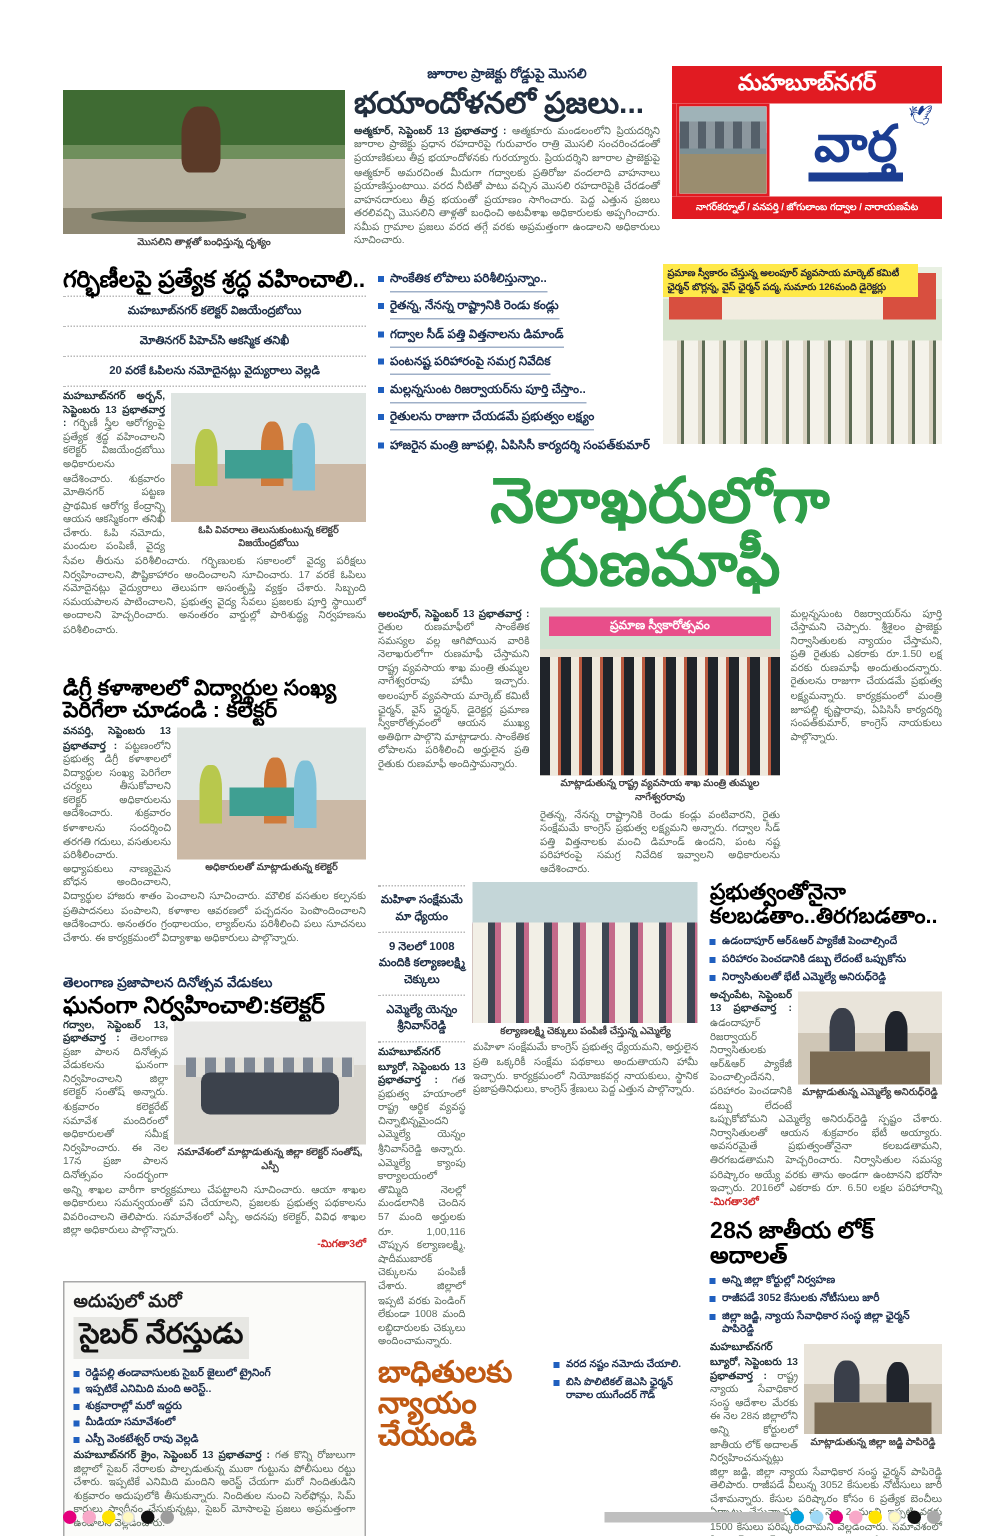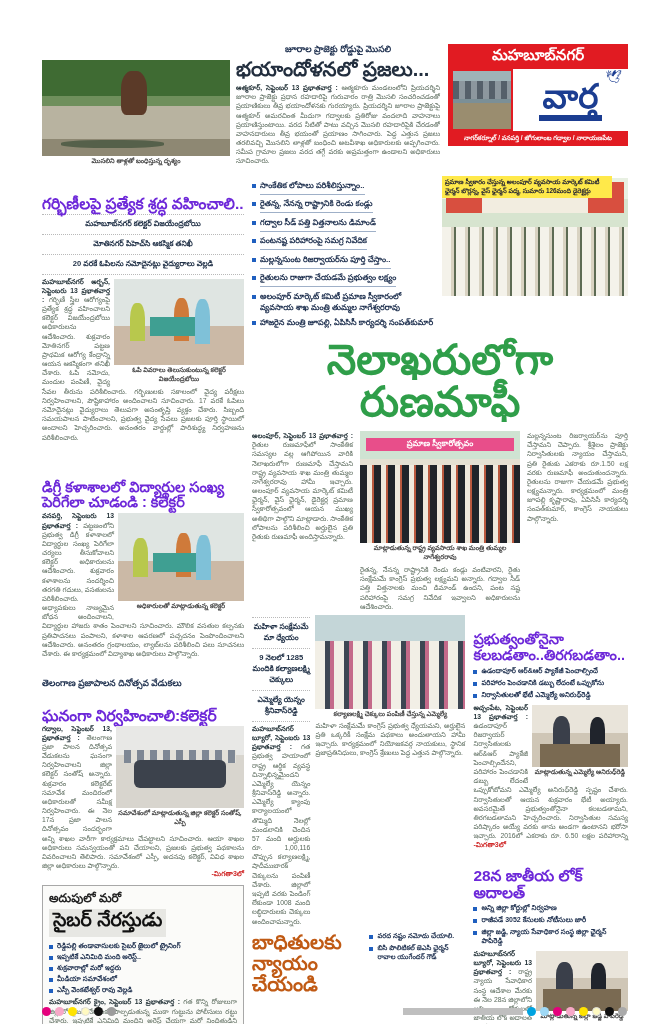--- a/index.html
+++ b/index.html
@@ -8,21 +8,21 @@
   .page { position:relative; width:669px; height:1024px; margin:0 auto; background:#fff; overflow:hidden; }
   .inner { position:absolute; left:42px; top:40px; width:586px; }
 
   
   .hdr { border-top:2px solid #d8d8d8; border-bottom:2px solid #3a3a3a; padding:4px 0 3px; display:flex; justify-content:space-between; align-items:center; }
   .hdr .dateline { font-size:11px; font-weight:bold; color:#111; }
   .hdr .pagenum { font-size:13px; font-weight:bold; color:#111; padding-right:2px; }
 
   
   .kicker { font-size:9px; font-weight:bold; color:#1d2f4e; }
-  .headline { color:#6d28d9; font-weight:bold; line-height:1.1;margin-top:17px; }
+  .headline { color:#000000; font-weight:bold; line-height:1.1; }
   .body-txt { font-size:6.8px; color:#5a6a5c; text-align:justify; line-height:1.35; }
   .dl { font-weight:bold; color:#25343a; }
   .caption { font-size:6.5px; font-weight:bold; color:#444; text-align:center; padding-top:1px; }
   .rule { border-top:1px dotted #b9b9b9; margin:2px 0; }
   .cont { color:#d12c2c; font-weight:bold; font-size:7px; text-align:right; }
   .subhead-sm { font-size:7.6px; font-weight:bold; color:#223248; text-align:center; padding:2px 0; }
 
   .bul { display:flex; gap:4px; align-items:flex-start; }
   .bul .sq { width:4px; height:4px; background:#1f5fbf; margin-top:3px; flex:none; }
   .bul .tx { font-size:8px; font-weight:bold; color:#1d2f4e; }
@@ -261,24 +261,20 @@
             <div class="bul u">
                 <span class="sq"></span>
                 <span class="tx">మల్లన్నసుంట రిజర్వాయర్‌ను పూర్తి చేస్తాం..</span>
               </div>
             <div class="bul u">
                 <span class="sq"></span>
                 <span class="tx">రైతులను రాజుగా చేయడమే ప్రభుత్వం లక్ష్యం</span>
               </div>
             <div class="bul">
                 <span class="sq"></span>
-                <span class="tx">అలంపూర్ మార్కెట్ కమిటీ ప్రమాణ స్వీకారంలో వ్యవసాయ శాఖ మంత్రి తుమ్మల నాగేశ్వరరావు</span>
-              </div>
-            <div class="bul">
-                <span class="sq"></span>
                 <span class="tx">హాజరైన మంత్రి జూపల్లి, ఏపిసిసీ కార్యదర్శి సంపత్‌కుమార్</span>
               </div>
           </div>
           <div class="stagewrap">
             <div class="ycap">ప్రమాణ స్వీకారం చేస్తున్న అలంపూర్ వ్యవసాయ మార్కెట్ కమిటీ ఛైర్మన్ బొర్లన్న, వైస్ ఛైర్మన్ పద్మ, సుమారు 126మంది డైరెక్టర్లు</div>
             <div class="ph ph-stage" style="width:186px;height:118px;"></div>
           </div>
         </div>
 
         <div class="green-head">నెలాఖరులోగా రుణమాఫీ</div>
@@ -298,21 +294,21 @@
         <div class="bottomrow">
 
           <div class="midcol">
 
             <div class="art">
               <div class="kal-row">
                 <div class="kal-left">
                   <div class="rule"></div>
                   <div class="subhead-sm">మహిళా సంక్షేమమే మా ధ్యేయం</div>
                   <div class="rule"></div>
-                  <div class="subhead-sm">9 నెలలో 1285 మందికి కల్యాణలక్ష్మి చెక్కులు</div>
+                  <div class="subhead-sm">9 నెలలో 1008 మందికి కల్యాణలక్ష్మి చెక్కులు</div>
                   <div class="rule"></div>
                   <div class="subhead-sm">ఎమ్మెల్యే యెన్నం శ్రీనివాస్‌రెడ్డి</div>
                   <div class="rule"></div>
                   <div class="body-txt"><span class="dl">మహబూబ్‌నగర్ బ్యూరో, సెప్టెంబరు 13 ప్రభాతవార్త :</span> <span>గత ప్రభుత్వ హయాంలో రాష్ట్ర ఆర్థిక వ్యవస్థ చిన్నాభిన్నమైందని ఎమ్మెల్యే యెన్నం శ్రీనివాస్‌రెడ్డి అన్నారు. ఎమ్మెల్యే క్యాంపు కార్యాలయంలో తొమ్మిది నెలల్లో మండలానికి చెందిన 57 మంది అర్హులకు రూ. 1,00,116 చొప్పున కల్యాణలక్ష్మి, షాదీముబారక్ చెక్కులను పంపిణీ చేశారు. జిల్లాలో ఇప్పటి వరకు పెండింగ్ లేకుండా 1008 మంది లబ్ధిదారులకు చెక్కులు అందించామన్నారు.</span></div>
                 </div>
                 <div class="kal-right">
                   <div class="ph ph-field" style="width:150px;height:94px;"></div>
                   <div class="caption">కల్యాణలక్ష్మి చెక్కులు పంపిణీ చేస్తున్న ఎమ్మెల్యే</div>
                   <div class="body-txt" style="margin-top:2px;">మహిళా సంక్షేమమే కాంగ్రెస్ ప్రభుత్వ ధ్యేయమని, అర్హులైన ప్రతి ఒక్కరికీ సంక్షేమ పథకాలు అందుతాయని హామీ ఇచ్చారు. కార్యక్రమంలో నియోజకవర్గ నాయకులు, స్థానిక ప్రజాప్రతినిధులు, కాంగ్రెస్ శ్రేణులు పెద్ద ఎత్తున పాల్గొన్నారు.</div>
                 </div>

